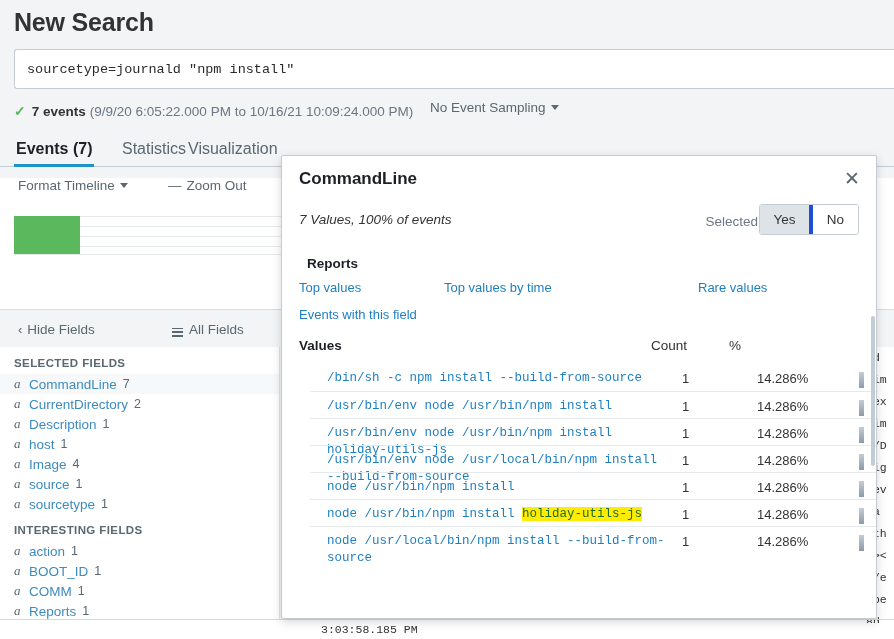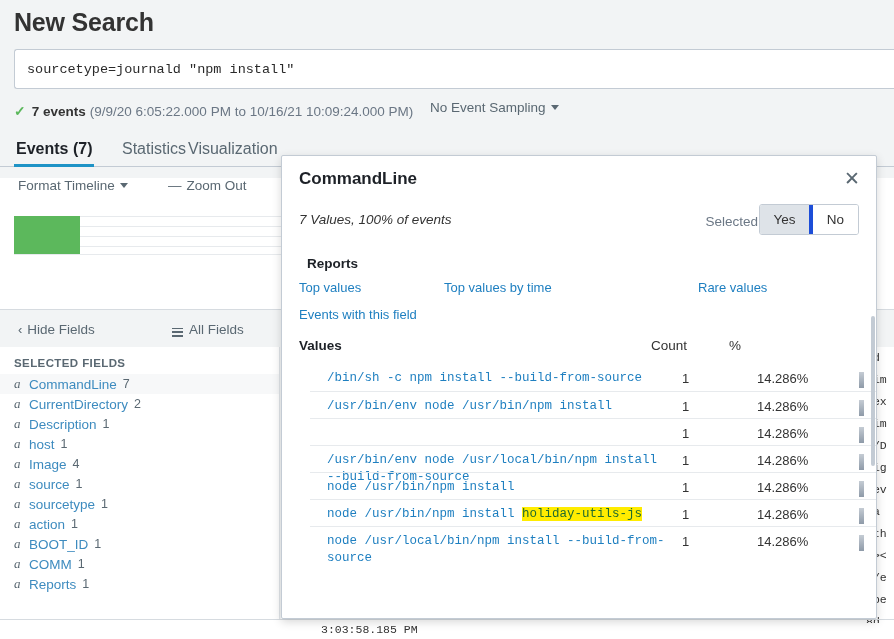--- a/index.html
+++ b/index.html
@@ -270,20 +270,21 @@
           <span class="f-type">a</span>
           <span class="f-name">source</span>
           <span class="f-count">1</span>
         </div>
         <div class="field-row">
           <span class="f-type">a</span>
           <span class="f-name">sourcetype</span>
           <span class="f-count">1</span>
         </div>
       </div>
+    <div class="sec-label">INTERESTING FIELDS</div>
     <div id="interesting-list">
         <div class="field-row">
           <span class="f-type">a</span>
           <span class="f-name">action</span>
           <span class="f-count">1</span>
         </div>
         <div class="field-row">
           <span class="f-type">a</span>
           <span class="f-name">BOOT_ID</span>
           <span class="f-count">1</span>
@@ -355,20 +356,21 @@
           <div class="vpct">14.286%</div>
           <div class="vbar"></div>
         </div>
         <div class="vrow">
           <div class="vval">/usr/bin/env node /usr/bin/npm install</div>
           <div class="vcount">1</div>
           <div class="vpct">14.286%</div>
           <div class="vbar"></div>
         </div>
         <div class="vrow">
+          <div class="vval">/usr/bin/env node /usr/bin/npm install holiday-utils-js</div>
           <div class="vcount">1</div>
           <div class="vpct">14.286%</div>
           <div class="vbar"></div>
         </div>
         <div class="vrow">
           <div class="vval">/usr/bin/env node /usr/local/bin/npm install --build-from-source</div>
           <div class="vcount">1</div>
           <div class="vpct">14.286%</div>
           <div class="vbar"></div>
         </div>

